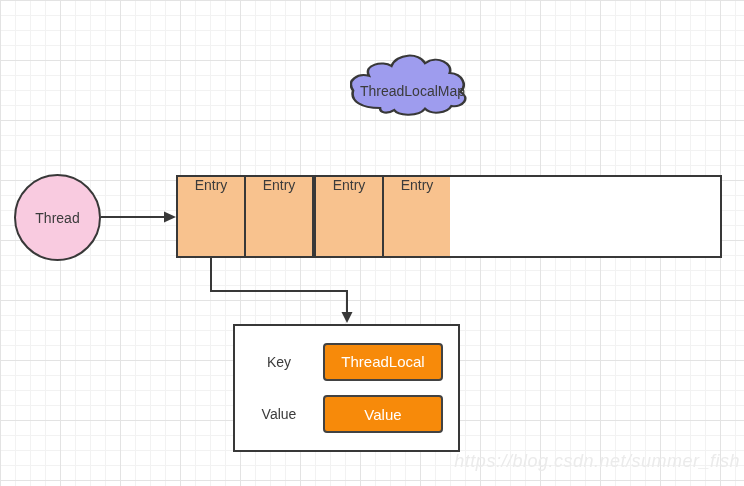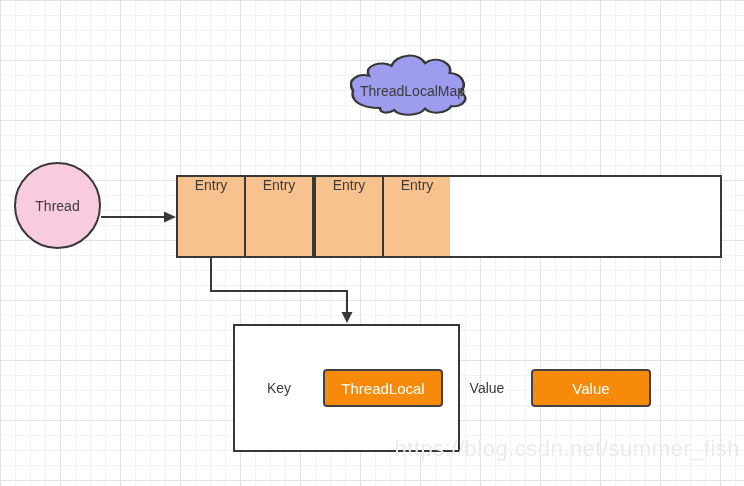--- a/index.html
+++ b/index.html
@@ -25,21 +25,21 @@
   .cloud-wrap { position: absolute; left: 350px; top: 52px; width: 125px; height: 70px; }
   .cloud-wrap svg { position: absolute; left: 0; top: 0; width: 100%; height: 100%; }
   .cloud-label {
     position: absolute; left: 0; top: 4px; width: 100%; height: 100%;
     display: flex; align-items: center; justify-content: center;
     font-size: 14px; color: #3b3b3b;
   }
 
   
   .thread-circle {
-    position: absolute; left: 14px; top: 162px; width: 87px; height: 87px;
+    position: absolute; left: 14px; top: 174px; width: 87px; height: 87px;
     background: #f9cbe0; border: 2px solid #383838; border-radius: 50%;
     display: flex; align-items: center; justify-content: center;
     font-size: 14px; color: #3b3b3b; text-align: right;
   }
 
   
   .entry-table {
     position: absolute; left: 176px; top: 175px; width: 546px; height: 83px;
     border: 2px solid #383838; background: #ffffff; display: flex;
   }
@@ -49,39 +49,39 @@
   }
   .cell.entry { background: #f8c28e; width: 68px; flex: 0 0 68px; }
   .cell.entry.b-right { border-right: 2px solid #383838; }
   .cell.entry.b-left  { border-left: 2px solid #383838; }
   .cell.ellipsis { flex: 1 1 auto; background: #ffffff; }
 
   
   .kv-box {
     position: absolute; left: 233px; top: 324px; width: 227px; height: 128px;
     border: 2px solid #383838; background: #ffffff;
-    display: flex; flex-direction: row; justify-content: space-evenly;
+    display: flex; flex-direction: column; justify-content: space-evenly;
     padding: 2px 0;
   }
   .kv-row { display: flex; align-items: center; }
   .kv-label {
     width: 88px; text-align: center; font-size: 14px; color: #3b3b3b;
   }
   .kv-button {
     width: 120px; height: 38px;
     background: #f78a0a; border: 2px solid #424242; border-radius: 4px;
     display: flex; align-items: center; justify-content: center;
     font-size: 15px; color: #ffffff;
   }
 
   
   .watermark {
-    position: absolute; right: 4px; bottom: 24px;
-    font-size: 22px; color: #ebebeb; letter-spacing: 0.5px;
-    user-select: none; white-space: nowrap;
+    position: absolute; right: 4px; bottom: 14px;
+    font-size: 18px; color: #ebebeb; letter-spacing: 0.5px;
+    user-select: none; white-space: nowrap; font-style: italic;
   }
 </style>
 </head>
 <body>
 
 <div class="canvas">
 
   <svg class="overlay-svg" viewBox="0 0 744 486" fill="none" xmlns="http://www.w3.org/2000/svg">
 
     <g>

